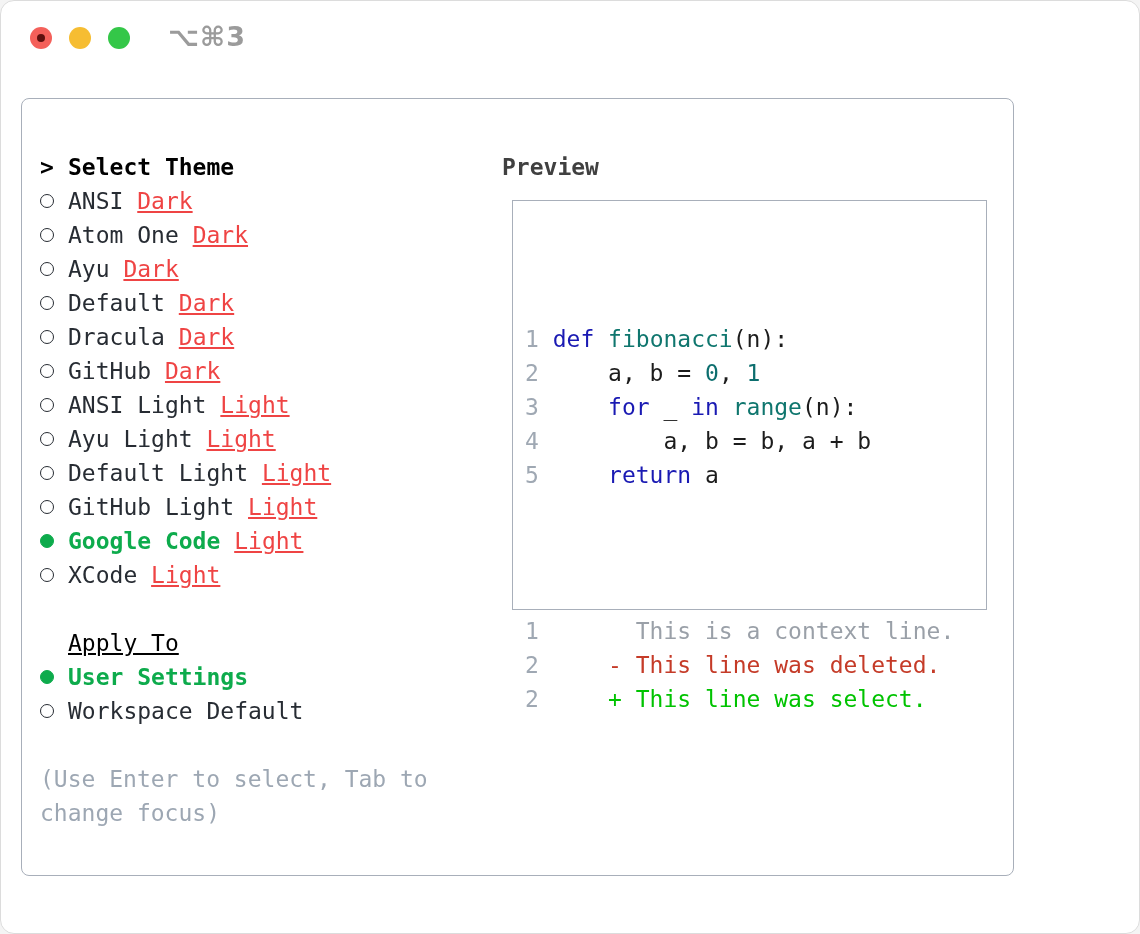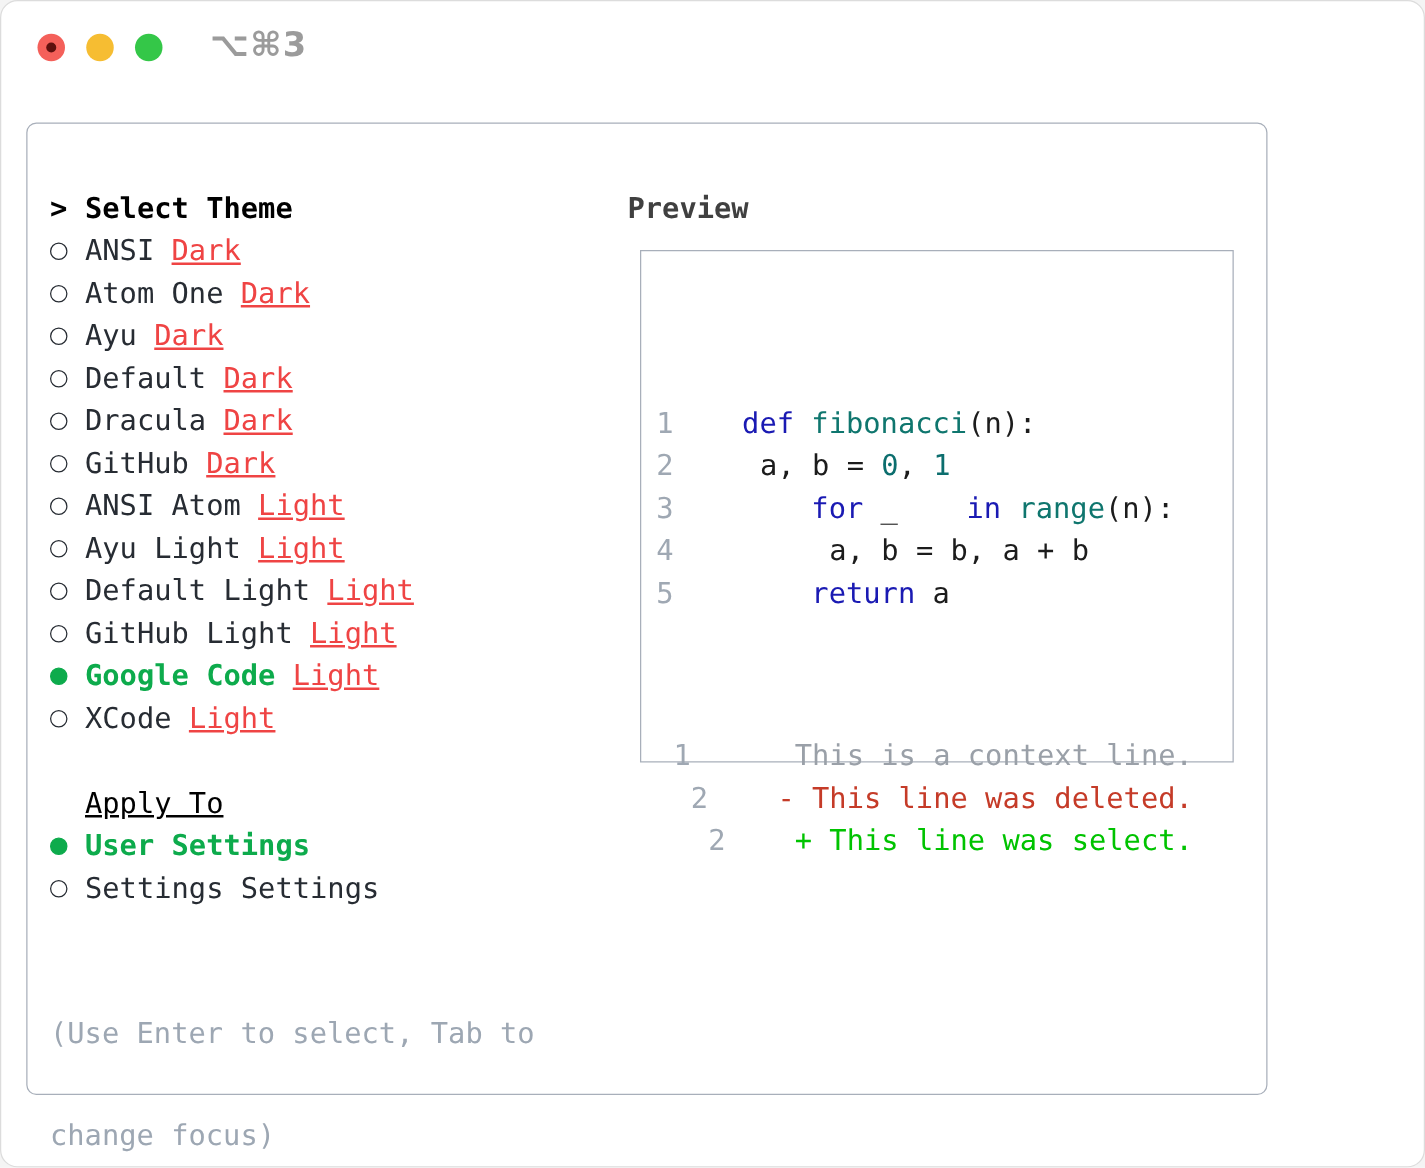--- a/index.html
+++ b/index.html
@@ -41,41 +41,41 @@
   .radio {
     width: 14px; height: 14px; border-radius: 50%;
     border: 1.5px solid #272c33; background: transparent;
   }
   .radio.selected { background: #0dab4c; border-color: #0dab4c; }
   .title-row { font-weight: bold; color: #000; }
   .prefix { font-weight: bold; color: #000; }
   .apply-title { color: #000; text-decoration: underline; }
   .variant { color: #ef4444; text-decoration: underline; }
   .green { color: #0dab4c; font-weight: bold; }
-  .help-line { color: #9da7b3; margin-top: 48px; }
+  .help-line { color: #9da7b3; }
   
   .preview-title {
     position: absolute; left: 480px; top: 51px; height: 34px;
     display: flex; align-items: center;
     font-size: 23px; font-weight: bold; color: #404040;
   }
   .preview-box {
     position: absolute; left: 490px; top: 101px;
     width: 475px; height: 410px;
     border: 1.5px solid #a8afba;
     background: #fff;
   }
   .code-area { position: absolute; left: 12px; top: 53px; font-size: 23px; line-height: 34px; white-space: pre; }
   .cline { height: 34px; }
   .lnum { display: inline-block; width: 2ch; color: #9fa8b3; }
-  .tok-kwd { color: #1a1ab3; margin-left: 41px; }
+  .tok-kwd { color: #1a1ab3; }
   .tok-typ { color: #0f766e; }
   .tok-lit { color: #0c6e6e; }
   .tok-pln { color: #1c1c1c; }
-  .diff-area { margin-top: 28px; text-align: right; }
+  .diff-area { margin-top: 54px; }
   .context { color: #9aa0a8; }
   .deleted { color: #c53b28; }
   .added { color: #00c300; }
 </style>
 </head>
 <body>
 
 <div class="window">
 
   <div class="traffic">
@@ -91,34 +91,34 @@
       <div class="row title-row">
         <span class="marker prefix">&gt;</span><span>Select Theme</span>
       </div>
       <div id="theme-list">
           <div class="row"><span class="marker"><span class="radio"></span></span><span>ANSI</span><span> </span><span class="variant">Dark</span></div>
           <div class="row"><span class="marker"><span class="radio"></span></span><span>Atom One</span><span> </span><span class="variant">Dark</span></div>
           <div class="row"><span class="marker"><span class="radio"></span></span><span>Ayu</span><span> </span><span class="variant">Dark</span></div>
           <div class="row"><span class="marker"><span class="radio"></span></span><span>Default</span><span> </span><span class="variant">Dark</span></div>
           <div class="row"><span class="marker"><span class="radio"></span></span><span>Dracula</span><span> </span><span class="variant">Dark</span></div>
           <div class="row"><span class="marker"><span class="radio"></span></span><span>GitHub</span><span> </span><span class="variant">Dark</span></div>
-          <div class="row"><span class="marker"><span class="radio"></span></span><span>ANSI Atom</span><span> </span><span class="variant">Light</span></div>
+          <div class="row"><span class="marker"><span class="radio"></span></span><span>ANSI Light</span><span> </span><span class="variant">Light</span></div>
           <div class="row"><span class="marker"><span class="radio"></span></span><span>Ayu Light</span><span> </span><span class="variant">Light</span></div>
           <div class="row"><span class="marker"><span class="radio"></span></span><span>Default Light</span><span> </span><span class="variant">Light</span></div>
           <div class="row"><span class="marker"><span class="radio"></span></span><span>GitHub Light</span><span> </span><span class="variant">Light</span></div>
           <div class="row"><span class="marker"><span class="radio selected"></span></span><span class="green">Google Code</span><span> </span><span class="variant">Light</span></div>
           <div class="row"><span class="marker"><span class="radio"></span></span><span>XCode</span><span> </span><span class="variant">Light</span></div>
         </div>
       <div class="row"></div>
       <div class="row apply-title">
         <span class="marker"></span><span>Apply To</span>
       </div>
       <div id="apply-list">
           <div class="row"><span class="marker"><span class="radio selected"></span></span><span class="green">User Settings</span></div>
-          <div class="row"><span class="marker"><span class="radio"></span></span><span>Settings Settings</span></div>
+          <div class="row"><span class="marker"><span class="radio"></span></span><span>Workspace Default</span></div>
         </div>
       <div class="row"></div>
       <div id="help-lines">
           <div class="row help-line">(Use Enter to select, Tab to</div>
           <div class="row help-line">change focus)</div>
         </div>
     </div>
 
     <div class="preview-title">Preview</div>
 

